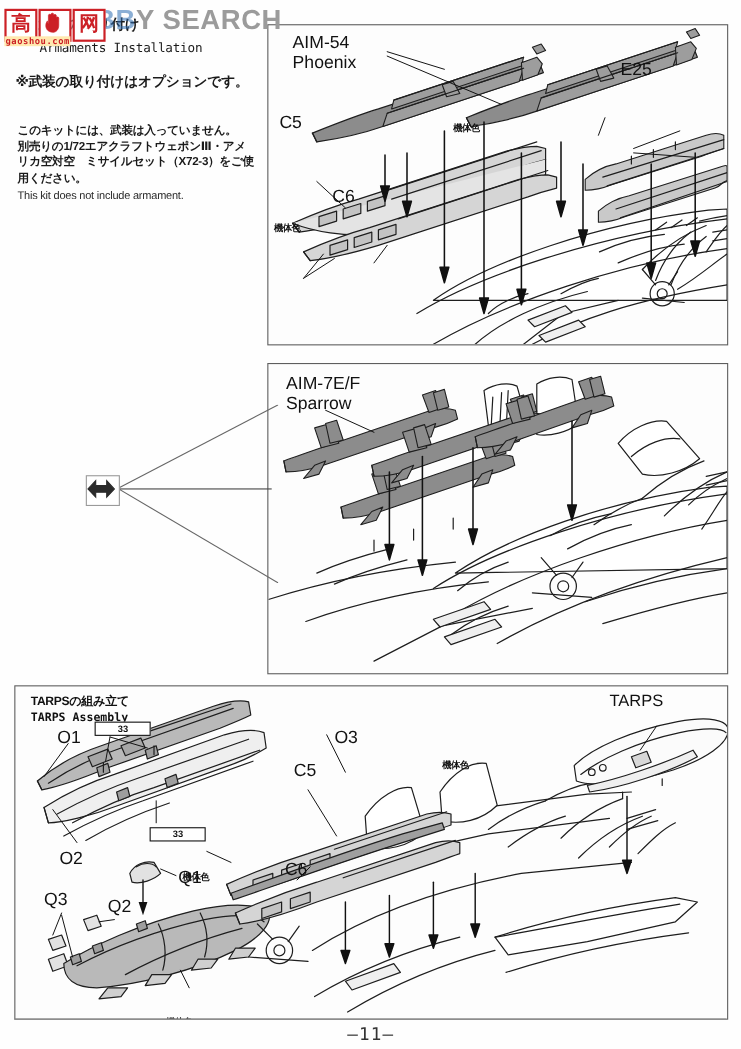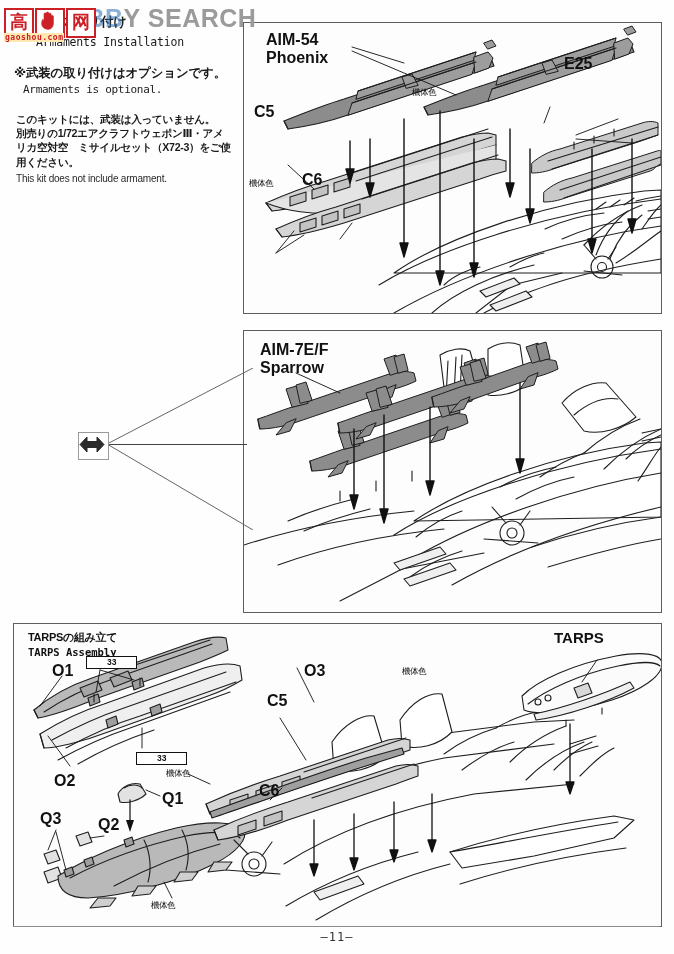--- a/index.html
+++ b/index.html
@@ -49,32 +49,32 @@
 
   
   .panel{position:absolute;border:1.4px solid #5e5e5e;background:#fdfdfd;overflow:hidden;}
   #panel1{left:243px;top:22px;width:417px;height:290px;}
   #panel2{left:243px;top:330px;width:417px;height:281px;}
   #panel3{left:13px;top:623px;width:647px;height:302px;}
 
   .panel-svg{position:absolute;left:0;top:0;}
 
   
-  .lbl{position:absolute;font-weight:bold;color:#111;white-space:pre;z-index:8;}
+  .lbl{position:absolute;font-weight:normal;color:#111;white-space:pre;z-index:8;}
   .lbl-big{font-size:16px;letter-spacing:0px;}
   .lbl-mid{font-size:15px;}
-  .lbl-jp-s{font-size:8.5px;font-weight:normal;letter-spacing:-.5px;}
+  .lbl-jp-s{font-size:8.5px;font-weight:bold;letter-spacing:-.5px;margin-top:24px;}
   .lbl-mono{font-family:"DejaVu Sans Mono",monospace;font-size:10.5px;font-weight:bold;}
   .lbl-jpttl{font-size:11px;font-weight:bold;letter-spacing:-.3px;}
   .boxnum{position:absolute;border:1.2px solid #111;background:#fff;font-size:8.5px;font-weight:bold;
      padding:0px 20px;line-height:11px;z-index:9;color:#111;}
 
   
   #footer{position:absolute;left:0;right:0;top:930px;text-align:center;
-     font-size:12px;font-family:"DejaVu Sans Mono",monospace;color:#333;letter-spacing:1px;}
+     font-size:16px;font-family:"DejaVu Sans Mono",monospace;color:#333;letter-spacing:1px;}
   #footrule{position:absolute;left:13px;top:926px;width:647px;height:1px;background:#8d8d8d;}
 </style>
 </head>
 <body>
 
 <div id="page">
 
   <div class="panel" id="panel1">
     <svg class="panel-svg" width="417" height="290" viewBox="0 0 417 290">
       <g fill="none" stroke="#1e1e1e" stroke-width="1.1" stroke-linejoin="round" stroke-linecap="round">
@@ -478,21 +478,20 @@
     <div class="lbl lbl-jp-s" style="left:137px;top:276px;">機体色</div>
     <div class="lbl lbl-jp-s" style="left:388px;top:42px;">機体色</div>
   </div>
 
   <div id="header">
     <div class="ttl-jp">
       <span class="circnum">1</span><span>武装の取り付け</span>
     </div>
     <div class="ttl-en">Armaments Installation</div>
     <div class="note-jp">※武装の取り付けはオプションです。</div>
-    <div class="note-en">Armaments is optional.</div>
   </div>
 
   <div id="kitnote">
     <div class="kit-jp">このキットには、武装は入っていません。</div>
     <div class="kit-jp">別売りの1/72エアクラフトウェポンⅢ・アメ</div>
     <div class="kit-jp">リカ空対空　ミサイルセット（X72-3）をご使</div>
     <div class="kit-jp">用ください。</div>
     <div class="kit-en">This kit does not include armament.</div>
   </div>
 

